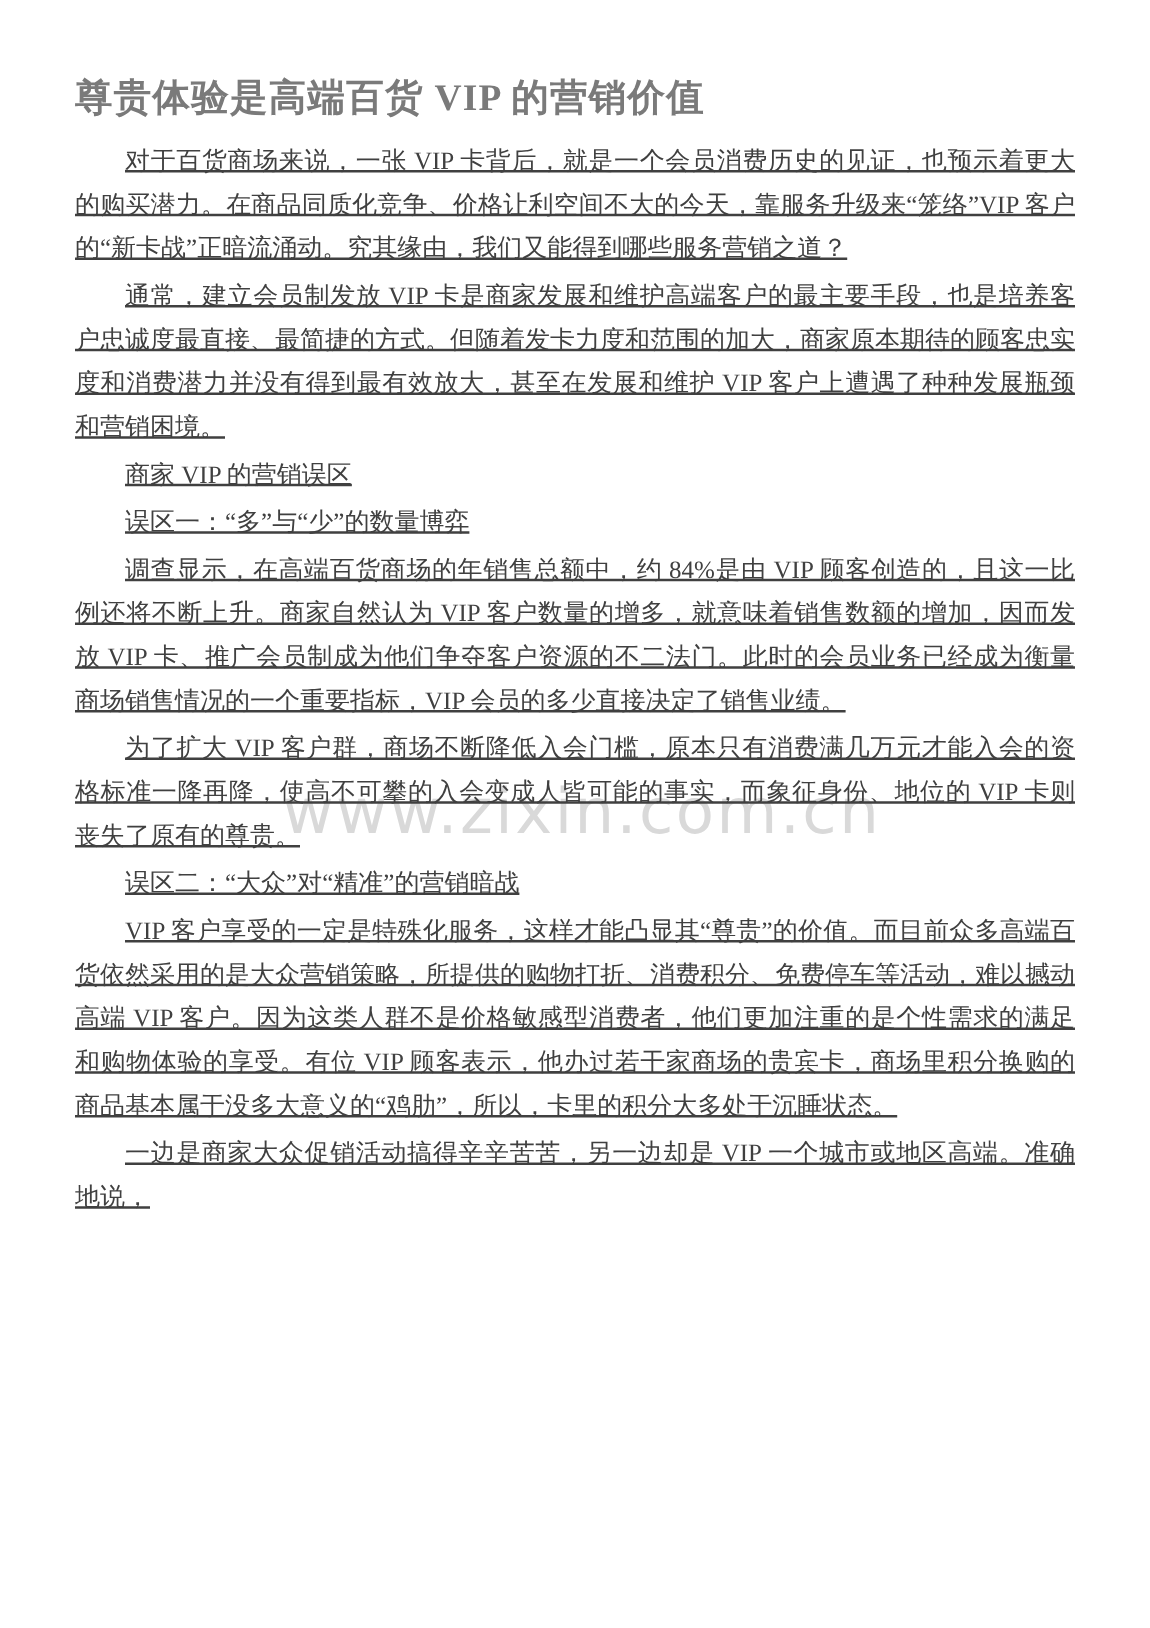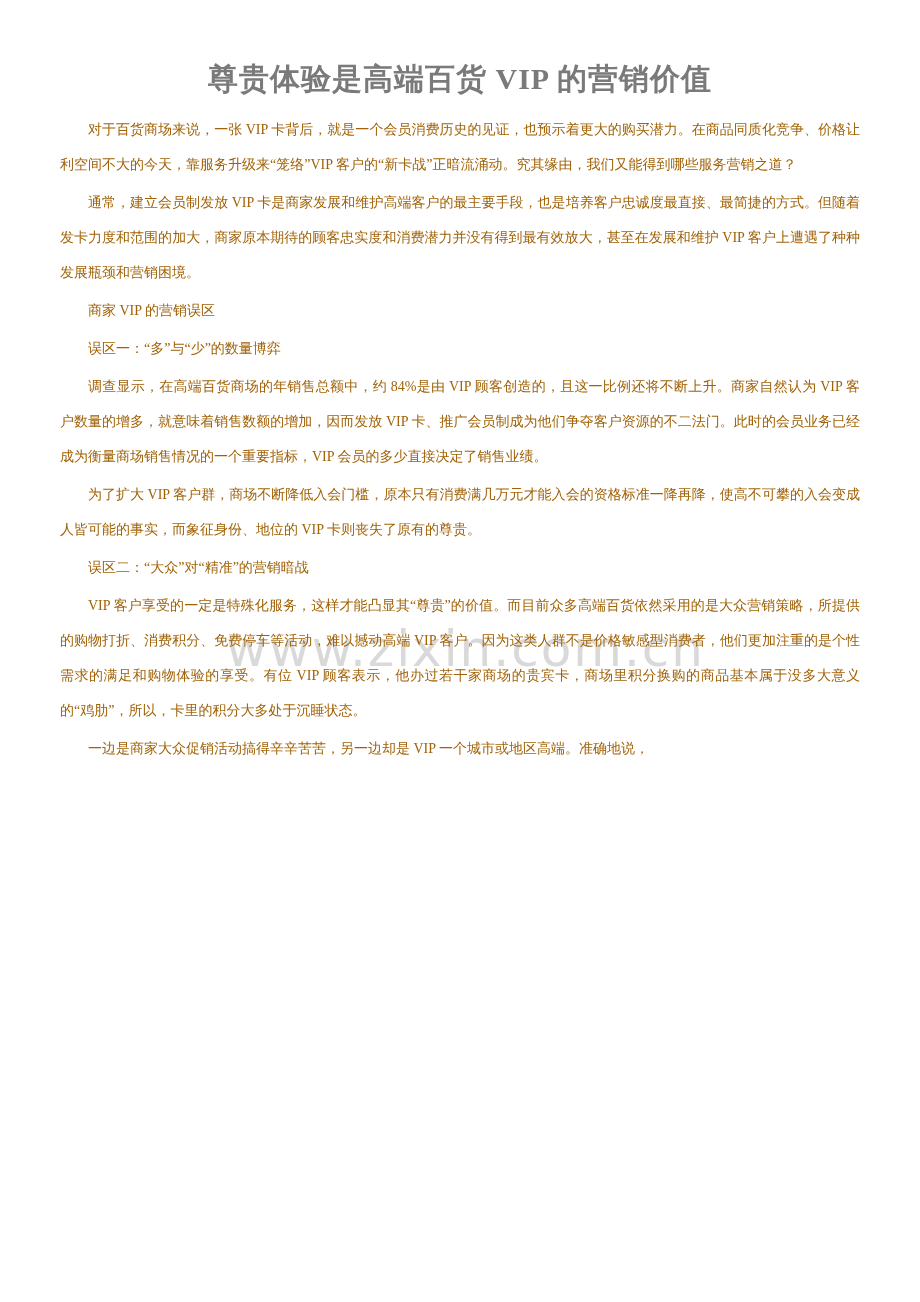--- a/index.html
+++ b/index.html
@@ -28,34 +28,34 @@
     user-select: none;
     margin-top: 24px;
   }
   .content {
     position: relative;
     z-index: 1;
     padding: 58px 60px 0 60px;
   }
   .doc-title {
     margin: 0 0 12px 0;
-    text-align: center;
     font-size: 30px;
     font-weight: bold;
     line-height: 42px;
     color: #7a7a7a;
     letter-spacing: 1px;
   }
   .doc-body p {
     margin: 0 0 3px 0;
-    font-size: 14px;
+    font-size: 20px;
     line-height: 35px;
-    color: #a16207;
+    color: #404040;
     text-align: justify;
     text-indent: 2em;
+    text-decoration: underline;
   }
 </style>
 </head>
 <body>
 
 <div class="page">
 
   <div class="watermark">www.zixin.com.cn</div>
 
   <div class="content">

